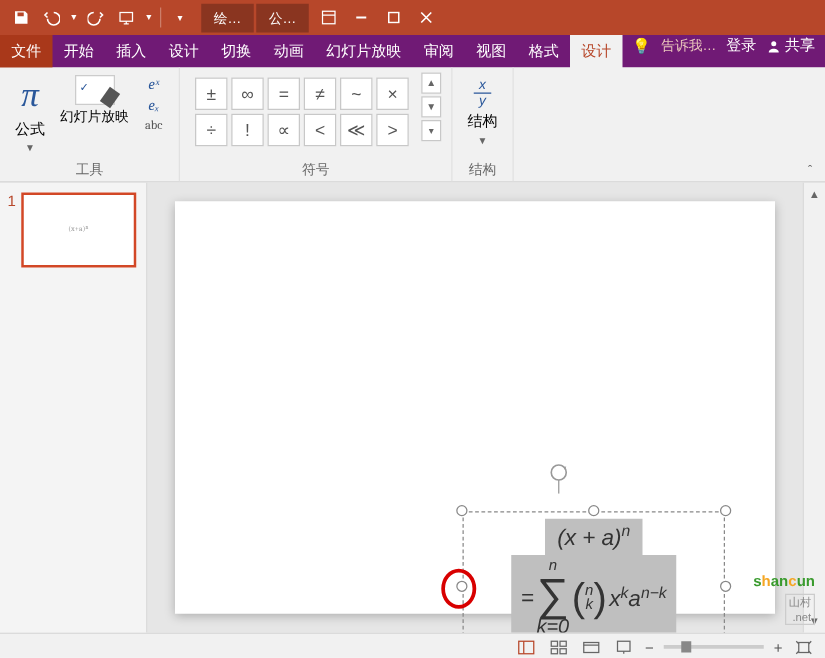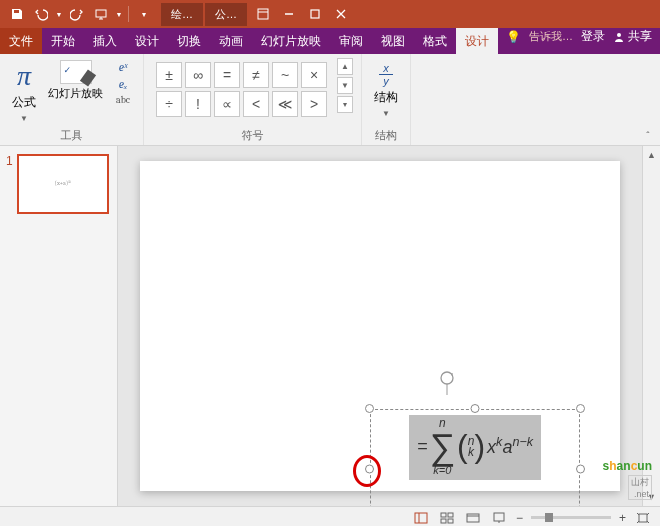--- a/index.html
+++ b/index.html
@@ -57,21 +57,21 @@
 .handle{position:absolute;width:9px;height:9px;background:#fff;border:1px solid #888;border-radius:50%}
 .h-tl{left:-5px;top:-5px}.h-tr{right:-5px;top:-5px}
 .h-tm{left:50%;top:-5px;transform:translateX(-50%)}
 .h-ml{left:-5px;top:50%;transform:translateY(-50%)}.h-mr{right:-5px;top:50%;transform:translateY(-50%)}
 .red-circle{position:absolute;left:-17px;top:46px;width:28px;height:32px;border:3px solid #d80000;border-radius:50%;z-index:5}
 .eq-inner{position:absolute;left:8px;top:6px;right:8px;bottom:8px;display:flex;flex-direction:column;align-items:center;font-family:Cambria,"Cambria Math",serif}
 .eq-top{background:#bfbfbf;padding:3px 10px;font-size:18px;font-style:italic;color:#333}
 .eq-body{display:flex;align-items:center;background:#bfbfbf;padding:2px 8px 4px;font-style:italic;color:#333}
 .eq-prefix{font-size:18px;margin-right:2px}
 .sigma-col{display:flex;flex-direction:column;align-items:center;line-height:1}
-.sigma-top{font-size:12px}.sigma-sym{font-size:36px;font-style:normal}.sigma-bot{font-size:11px}
+.sigma-top{font-size:12px}.sigma-sym{font-size:36px;font-style:normal}.sigma-bot{font-size:16px}
 .binom{display:flex;align-items:center;font-size:18px;margin:0 2px}
 .binom-paren{font-size:32px;font-style:normal}
 .binom-col{display:flex;flex-direction:column;align-items:center;line-height:0.9;font-size:16px}
 .eq-tail{font-size:18px}
 .scrollbar-v{width:18px;background:#f1f1f1;border-left:1px solid #d4d4d4;display:flex;flex-direction:column}
 .sb-btn{height:18px;display:flex;align-items:center;justify-content:center;color:#666;font-size:9px;cursor:pointer}
 .sb-track{flex:1}
 .statusbar{height:22px;background:#f1f1f1;border-top:1px solid #d4d4d4;display:flex;align-items:center;padding:0 8px;gap:14px;font-size:11px;color:#555}
 .sb-left{display:flex;gap:14px}
 .sb-right{margin-left:auto;display:flex;align-items:center;gap:8px}
@@ -260,20 +260,21 @@
       <div class="eq-box">
         <div class="sel-outline"></div>
         <div class="handle h-tl"></div>
         <div class="handle h-tm"></div>
         <div class="handle h-tr"></div>
         <div class="handle h-ml"></div>
         <div class="handle h-mr"></div>
 
         <div class="red-circle"></div>
         <div class="eq-inner">
+          <div class="eq-top">(x + a)<sup>n</sup></div>
           <div class="eq-body">
             <span class="eq-prefix">=</span>
             <div class="sigma-col">
               <span class="sigma-top">n</span>
               <span class="sigma-sym">∑</span>
               <span class="sigma-bot">k=0</span>
             </div>
             <div class="binom">
               <span class="binom-paren">(</span>
               <div class="binom-col">

